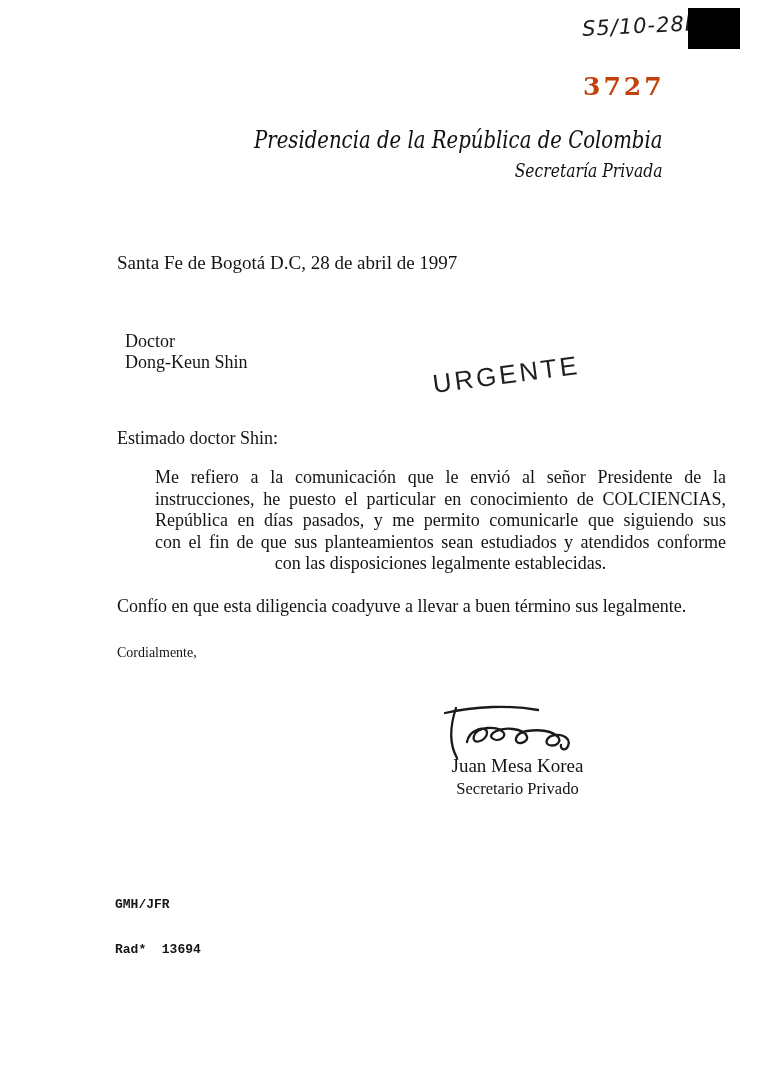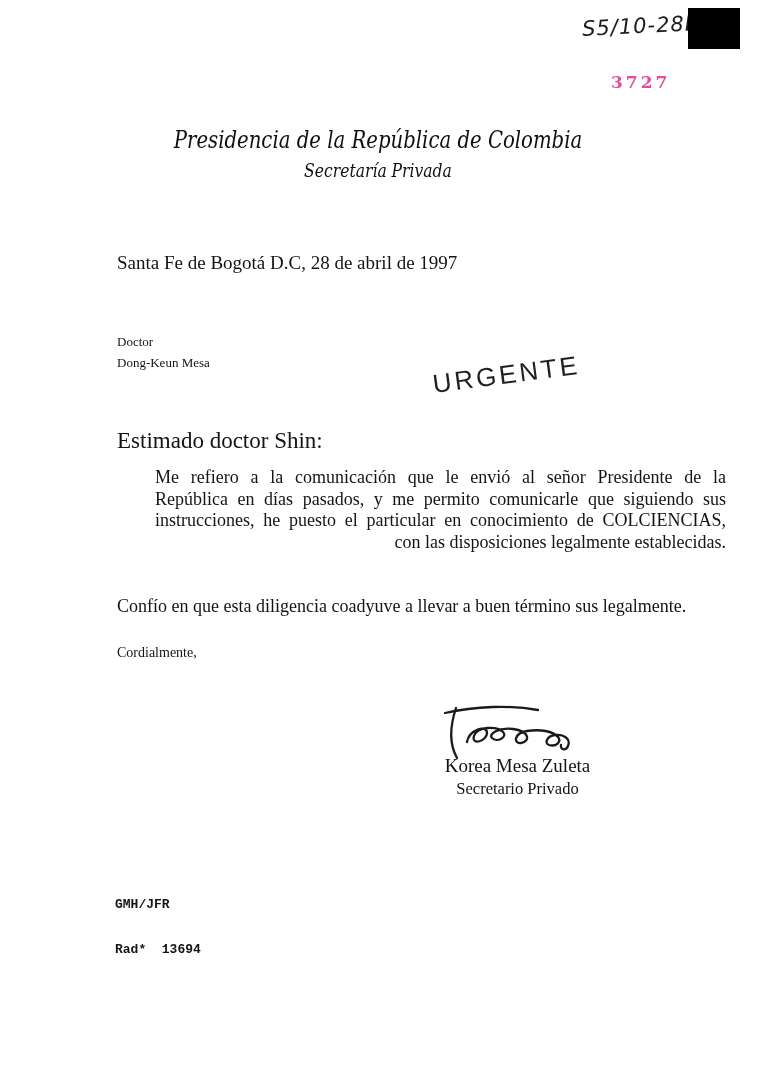--- a/index.html
+++ b/index.html
@@ -25,33 +25,32 @@
     font-size:21px;
     letter-spacing:1px;
     transform:rotate(-3deg);
     color:#1c1c1c;
   }
   .redaction{
     left:688px;top:8px;width:52px;height:41px;
     background:#000000;
   }
   .stamp-number{
-    left:611px;top:72px;
+    left:583px;top:72px;
     font-family:"DejaVu Serif", serif;
     font-weight:bold;
-    font-size:17px;
+    font-size:25px;
     letter-spacing:3px;
-    color:#ec4899;
+    color:#c2410c;
   }
 
   
   .letterhead{
     left:0;top:126px;width:728px;
-    text-align:center;
-    padding-left:14px;
+    text-align:right;
   }
   .letterhead .l1{
     font-family:"DejaVu Serif", serif;
     font-style:italic;
     font-size:24px;
     transform:scaleX(.82);
     transform-origin:center;
     color:#101010;
   }
   .letterhead .l2{
@@ -64,53 +63,53 @@
     color:#101010;
   }
 
   .dateline{
     left:117px;top:207px;
     font-size:19px;
     margin-top:45px;
   }
 
   .recipient{
-    left:117px;top:331px;
-    font-size:13px;
+    left:125px;top:331px;
+    font-size:18px;
     line-height:21px;
   }
 
   .urgente{
     left:433px;top:369px;
     font-family:"Liberation Sans", sans-serif;
     font-size:26px;
     letter-spacing:3px;
     color:#1f1f1f;
     transform:rotate(-7.5deg);
     transform-origin:left center;
   }
 
   .salutation{
     left:117px;top:428px;
-    font-size:23px;
+    font-size:18px;
   }
 
   .para1{
     left:117px;top:467px;width:571px;
     font-size:18px;
     line-height:21.6px;
     margin-left:38px;
   }
   .para1 .jline{
     text-align:justify;
     text-align-last:justify;
     white-space:nowrap;
   }
   .para1 .lastline{
-    text-align:right;
+    text-align:center;
   }
 
   .para2{
     left:117px;top:596px;width:590px;
     font-size:18px;
   }
 
   .closing{
     left:117px;top:645px;
     font-size:14px;
@@ -149,48 +148,49 @@
 
   <div class="abs letterhead">
     <div class="l1">Presidencia de la República de Colombia</div>
     <div class="l2">Secretaría Privada</div>
   </div>
 
   <div class="abs dateline">Santa Fe de Bogotá D.C, 28 de abril de 1997</div>
 
   <div class="abs recipient">
     <div>Doctor</div>
-    <div>Dong-Keun Mesa</div>
+    <div>Dong-Keun Shin</div>
   </div>
 
   <div class="abs urgente">URGENTE</div>
 
   <div class="abs salutation">Estimado doctor Shin:</div>
 
   <div class="abs para1">
     <div class="jline">Me refiero a la comunicación que le envió al señor Presidente de la</div>
+    <div class="jline">instrucciones, he puesto el particular en conocimiento de COLCIENCIAS,</div>
     <div class="jline">República en días pasados, y me permito comunicarle que siguiendo sus</div>
-    <div class="jline">instrucciones, he puesto el particular en conocimiento de COLCIENCIAS,</div>
+    <div class="jline">con el fin de que sus planteamientos sean estudiados y atendidos conforme</div>
     <div class="lastline">con las disposiciones legalmente establecidas.</div>
   </div>
 
   <div class="abs para2">Confío en que esta diligencia coadyuve a llevar a buen término sus legalmente.</div>
 
   <div class="abs closing">Cordialmente,</div>
 
   <svg class="abs signature-svg" width="150" height="62" viewBox="0 0 150 62">
     <g fill="none" stroke="#1a1a1a" stroke-width="2.3" stroke-linecap="round">
       <path d="M8,13 C38,6 74,5 101,10"></path>
       <path d="M19,8 C14,23 11,42 20,58"></path>
       <path d="M30,42 C32,30 50,24 50,33 C50,41 34,46 37,36 C40,26 60,26 66,32 C71,37 60,43 55,38 C51,34 62,27 76,29 C92,31 94,41 84,43 C76,44 77,33 90,31 C103,29 116,31 121,37 C125,42 119,47 112,45 C107,43 110,36 118,35 C127,34 134,39 131,46 C129,51 123,50 124,45"></path>
     </g>
   </svg>
 
   <div class="abs signer">
-    <div class="name">Korea Mesa Zuleta</div>
+    <div class="name">Juan Mesa Korea</div>
     <div class="title">Secretario Privado</div>
   </div>
 
   <div class="abs reference">
     <div>GMH/JFR</div>
     <div>Rad*  13694</div>
   </div>
 
 </div>
 

